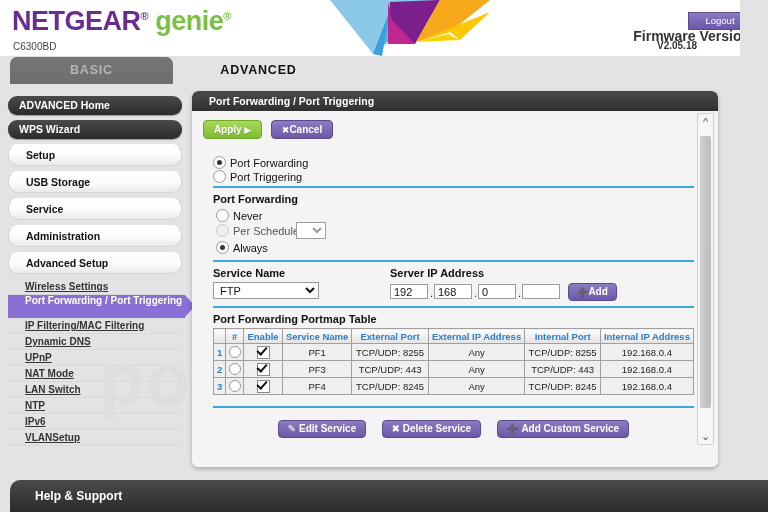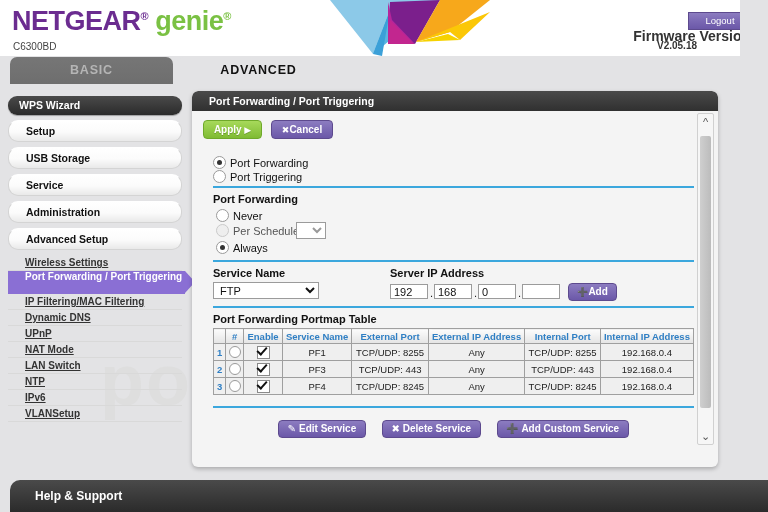--- a/index.html
+++ b/index.html
@@ -193,20 +193,21 @@
 <div id="tabs">
   <div class="tab" id="tab-basic">BASIC</div>
   <div class="tab" id="tab-advanced">ADVANCED</div>
 </div>
 
 <div id="content">
 
   <div id="watermark">portforward</div>
 
   <div id="sidebar">
+    <div class="nav-dark">ADVANCED Home</div>
     <div class="nav-dark">WPS Wizard</div>
     <div class="nav-light">Setup</div>
     <div class="nav-light">USB Storage</div>
     <div class="nav-light">Service</div>
     <div class="nav-light">Administration</div>
     <div class="nav-light">Advanced Setup</div>
 
     <div id="sublinks">
       <div class="sublink">Wireless Settings</div>
       <div class="sublink active">

